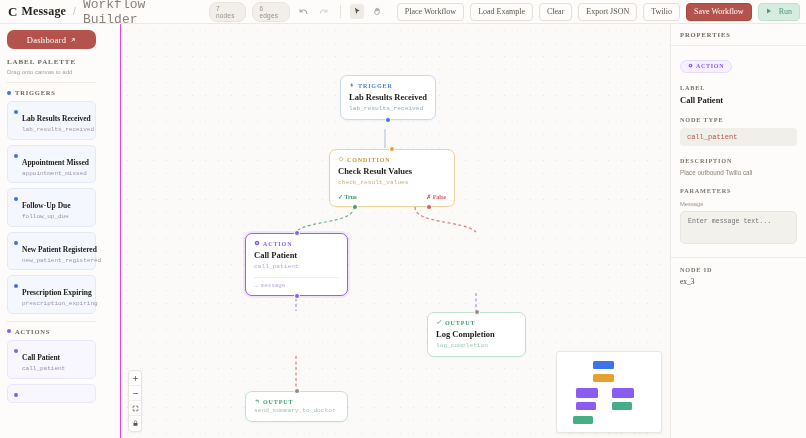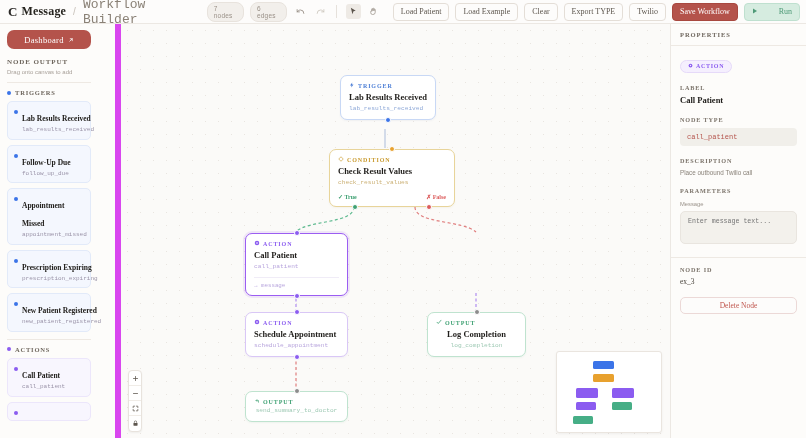--- a/index.html
+++ b/index.html
@@ -49,30 +49,30 @@
   .vdiv { width: 1px; height: 13px; background: #e6e1db; margin: 0 3px; }
   .spacer { flex: 1 1 auto; }
   .tbtn {
     font-family: "Liberation Serif", serif;
     font-size: 8px; color: #5d564e;
     background: #fdfcfb; border: 1px solid #e4ded7;
     border-radius: 4px; padding: 4px 7px; line-height: 1;
     white-space: nowrap;
   }
   .tbtn.primary { background: #b4534b; border-color: #a8483f; color: #fff; text-align: center; }
-  .tbtn.run { background: #d6ece0; border-color: #bfe0cf; color: #4e9a77; display:flex; align-items:center; gap:21px;}
+  .tbtn.run { background: #d6ece0; border-color: #bfe0cf; color: #4e9a77; display:flex; align-items:center; gap:7px;}
 
   
   .body { flex: 1 1 auto; display: flex; min-height: 0; }
 
   
   .sidebar {
     width: 121px; flex: 0 0 121px;
     background: #fdfcfa;
-    border-right: 6px solid #d946ef;
+    border-right: 1px solid #d946ef;
     overflow: hidden;
     padding: 6px 24px 0 7px;
     position: relative;
   }
   .dash-btn {
     background: #b4534b; color: #fff;
     border-radius: 7px; height: 19px;
     display: flex; align-items: center; justify-content: center; gap: 4px;
     font-family: "Liberation Serif", serif; font-size: 8.5px;
     letter-spacing: .3px;
@@ -138,21 +138,21 @@
   .node-trigger { border: 1px solid #c8d8f5; box-shadow: 0 1px 2px rgba(60,80,140,.06); }
   .node-trigger .kind { color: #4d7fd6; }
   .node-trigger .slug { color: #8fa9d8; }
   .node-cond { border: 1px solid #e8d49a; box-shadow: 0 1px 2px rgba(160,130,50,.06); }
   .node-cond .kind { color: #c99a2e; }
   .node-cond .slug { color: #cbb074; }
   .node-action { border: 1px solid #d9c7f6; box-shadow: 0 1px 2px rgba(110,70,190,.06); }
   .node-action .kind { color: #8b5cf0; }
   .node-action .slug { color: #b8a5dd; }
   .node-action.selected { border: 1.6px solid #9b5df2; box-shadow: 0 0 0 2px rgba(155,93,242,.12); }
-  .node-output { border: 1px solid #bfe3cf; box-shadow: 0 1px 2px rgba(40,140,90,.06); text-align: center; }
+  .node-output { border: 1px solid #bfe3cf; box-shadow: 0 1px 2px rgba(40,140,90,.06); }
   .node-output .kind { color: #3fa173; }
   .node-output .slug { color: #9ec9b4; }
 
   .port {
     position: absolute; width: 6px; height: 6px; border-radius: 50%;
     border: 1.2px solid #fff; left: 50%; transform: translateX(-50%);
   }
   .port.in  { top: -4px; }
   .port.out { bottom: -4px; }
   .p-blue { background: #3b74e8; }
@@ -283,24 +283,24 @@
         </svg>
     </div>
     <div class="icon-btn">
       <svg width="9" height="9" viewBox="0 0 24 24" fill="none" stroke="currentColor" stroke-width="2">
           <path d="M7 11V6a1.6 1.6 0 0 1 3.2 0v4M10.2 10V5a1.6 1.6 0 0 1 3.2 0v5M13.4 10.5V7a1.6 1.6 0 0 1 3.2 0v7a6 6 0 0 1-6 6h-1a5 5 0 0 1-5-5v-3a1.5 1.5 0 0 1 3 0"></path>
         </svg>
     </div>
 
     <div class="spacer"></div>
 
-    <button class="tbtn">Load Patient</button>
+    <button class="tbtn">Place Workflow</button>
     <button class="tbtn">Load Example</button>
     <button class="tbtn">Clear</button>
-    <button class="tbtn">Export TYPE</button>
+    <button class="tbtn">Export JSON</button>
     <button class="tbtn">Twilio</button>
     <button class="tbtn primary">Save Workflow</button>
     <button class="tbtn run">
       <span>
         <svg width="6" height="6" viewBox="0 0 12 12" fill="currentColor">
             <path d="M2 1l8 5-8 5z"></path>
           </svg>
       </span>
       <span>Run</span>
     </button>
@@ -310,47 +310,47 @@
 
     <div class="sidebar">
       <div class="dash-btn">
         <span>Dashboard</span>
         <span>
           <svg width="6" height="6" viewBox="0 0 24 24" fill="none" stroke="currentColor" stroke-width="3" stroke-linecap="round">
               <path d="M7 17L17 7M9 7h8v8"></path>
             </svg>
         </span>
       </div>
-      <div class="pal-title">NODE OUTPUT</div>
+      <div class="pal-title">LABEL PALETTE</div>
       <div class="pal-sub">Drag onto canvas to add</div>
       <div class="sb-div"></div>
       <div id="palette-groups">
           <div class="grp-head">
             <span class="dot" style="background:#3b74e8"></span>
             <span>TRIGGERS</span>
           </div>
           <div class="pal-card trigger">
             <span class="dot" style="background:#3b74e8"></span>
             <span><span class="pc-label">Lab Results Received</span><span class="pc-slug" style="display:block">lab_results_received</span></span>
           </div>
           <div class="pal-card trigger">
             <span class="dot" style="background:#3b74e8"></span>
-            <span><span class="pc-label">Follow-Up Due</span><span class="pc-slug" style="display:block">follow_up_due</span></span>
+            <span><span class="pc-label">Appointment Missed</span><span class="pc-slug" style="display:block">appointment_missed</span></span>
           </div>
           <div class="pal-card trigger">
             <span class="dot" style="background:#3b74e8"></span>
-            <span><span class="pc-label">Appointment Missed</span><span class="pc-slug" style="display:block">appointment_missed</span></span>
+            <span><span class="pc-label">Follow-Up Due</span><span class="pc-slug" style="display:block">follow_up_due</span></span>
+          </div>
+          <div class="pal-card trigger">
+            <span class="dot" style="background:#3b74e8"></span>
+            <span><span class="pc-label">New Patient Registered</span><span class="pc-slug" style="display:block">new_patient_registered</span></span>
           </div>
           <div class="pal-card trigger">
             <span class="dot" style="background:#3b74e8"></span>
             <span><span class="pc-label">Prescription Expiring</span><span class="pc-slug" style="display:block">prescription_expiring</span></span>
-          </div>
-          <div class="pal-card trigger">
-            <span class="dot" style="background:#3b74e8"></span>
-            <span><span class="pc-label">New Patient Registered</span><span class="pc-slug" style="display:block">new_patient_registered</span></span>
           </div>
           <div class="sb-div"></div>
           <div class="grp-head">
             <span class="dot" style="background:#8b5cf0"></span>
             <span>ACTIONS</span>
           </div>
           <div class="pal-card action">
             <span class="dot" style="background:#8b5cf0"></span>
             <span><span class="pc-label">Call Patient</span><span class="pc-slug" style="display:block">call_patient</span></span>
           </div>
@@ -424,35 +424,20 @@
           <span>ACTION</span>
         </div>
         <div class="title">Call Patient</div>
         <div class="slug">call_patient</div>
         <div class="node-div"></div>
         <div class="param-hint">→ <span>message</span></div>
         <div class="port out p-purple"></div>
       </div>
 
 
-      <div class="node node-action" style="left:124px; top:288px; width:103px;">
-        <div class="port in p-purple"></div>
-        <div class="kind">
-          <span>
-            <svg width="6" height="6" viewBox="0 0 24 24" fill="currentColor">
-                <circle cx="12" cy="12" r="9"></circle>
-                <circle cx="12" cy="12" r="3.2" fill="#fff"></circle>
-              </svg>
-          </span>
-          <span>ACTION</span>
-        </div>
-        <div class="title">Schedule Appointment</div>
-        <div class="slug">schedule_appointment</div>
-        <div class="port out p-purple"></div>
-      </div>
 
       <div class="node node-output" style="left:306px; top:288px; width:99px;">
         <div class="port in p-gray"></div>
         <div class="kind">
           <span>
             <svg width="6" height="6" viewBox="0 0 24 24" fill="none" stroke="currentColor" stroke-width="3.2" stroke-linecap="round" stroke-linejoin="round">
                 <path d="M4 13l5 5L20 5"></path>
               </svg>
           </span>
           <span>OUTPUT</span>
@@ -535,17 +520,16 @@
 
       <div class="fld-label">PARAMETERS</div>
       <div class="sm-label">Message</div>
       <textarea class="ta" placeholder="Enter message text..." style=""></textarea>
 
       <div class="props-div" style="margin-top:9px;"></div>
 
       <div class="fld-label" style="margin-top:0;">NODE ID</div>
       <div class="nodeid">ex_3</div>
 
-      <button class="del-btn">Delete Node</button>
     </div>
 
   </div>
 </div>
 
 </body></html>

